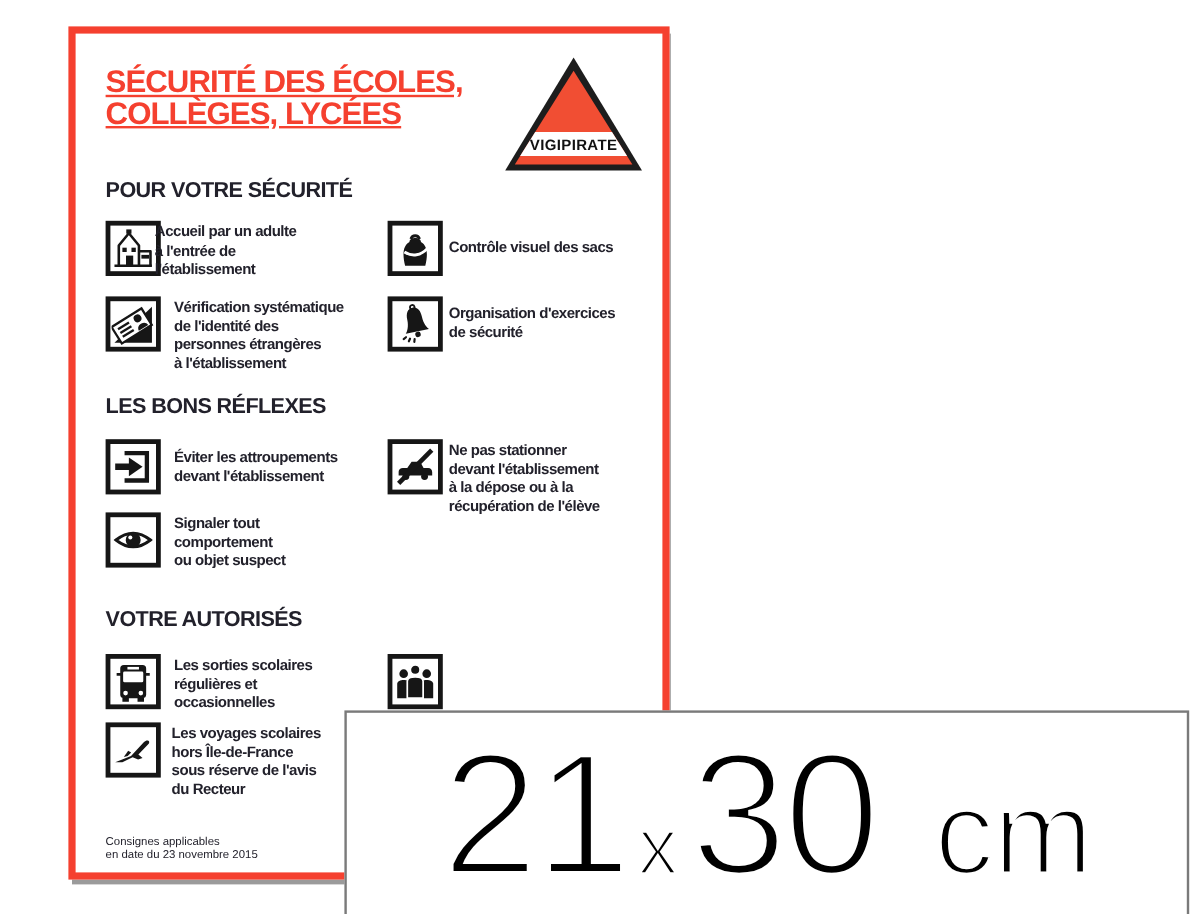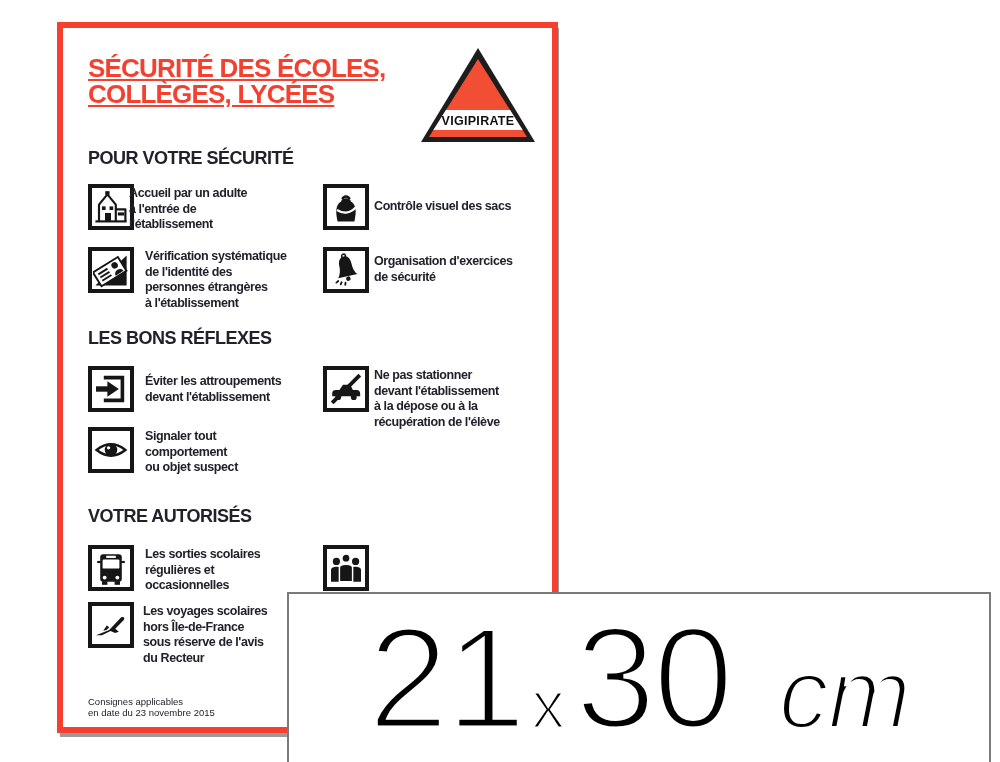--- a/index.html
+++ b/index.html
@@ -37,21 +37,21 @@
 
   
   .size-overlay{position:absolute;left:287px;top:592px;width:704px;height:192px;
     background:#fff;border:2px solid var(--overlay-border);z-index:10;overflow:hidden;}
   .size-row{position:absolute;left:0;right:0;top:8px;display:flex;
     justify-content:center;align-items:baseline;color:#000;
     font-family:"Liberation Sans",sans-serif;}
   .size-num{font-size:145px;line-height:1.05;letter-spacing:-3px;
     -webkit-text-stroke:5px #fff;}
   .size-x{font-size:68px;margin:0 10px 0 8px;-webkit-text-stroke:3px #fff;}
-  .size-unit{font-size:100px;margin-left:48px;letter-spacing:-1px;font-style:italic;
+  .size-unit{font-size:100px;margin-left:48px;letter-spacing:-1px;
     -webkit-text-stroke:4px #fff;}
 </style>
 </head>
 <body>
 
 <div class="stage">
 
   <div class="poster">
 
     <div class="poster-title">SÉCURITÉ DES ÉCOLES,

